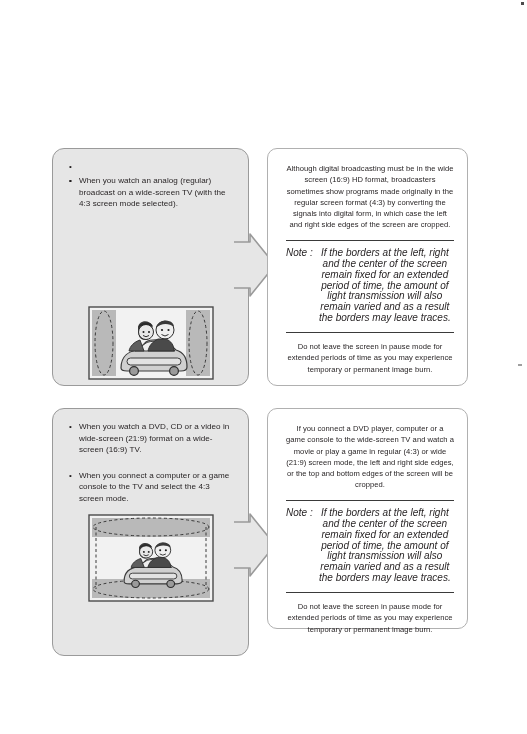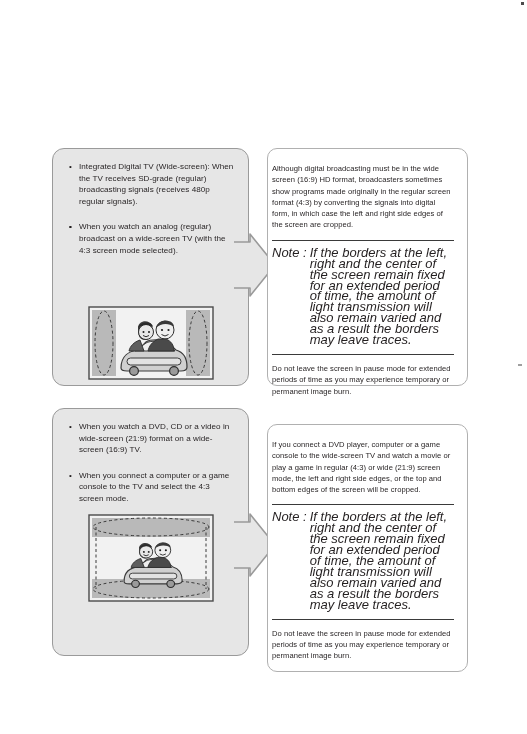--- a/index.html
+++ b/index.html
@@ -86,42 +86,43 @@
 
   
   .panel-right {
     position: absolute;
     left: 267px;
     width: 201px;
     background: #ffffff;
     border: 1px solid #b0b0b0;
     border-radius: 10px;
     box-sizing: border-box;
-    padding: 14px 13px 10px 4px;
+    padding: 14px 13px 10px 18px;
+    text-align: center;
   }
   .group.g1 .panel-right { top: 0; height: 238px; }
-  .group.g2 .panel-right { top: 16px; height: 248px; }
+  .group.g2 .panel-right { top: 0; height: 221px; }
 
   .para {
     font-size: 7.6px;
     line-height: 11.3px;
     color: #231f20;
     margin: 0;
     letter-spacing: .04px;
   }
   .rule {
     border: 0;
     border-top: 1.1px solid #3a3a3a;
     margin: 9px 0 7px 0;
   }
   .rule.tight { margin: 8px 0 8px 0; }
 
   .note {
     display: flex;
-    font-size: 13px;
+    font-size: 10px;
     line-height: 10.9px;
     font-style: italic;
     color: #231f20;
   }
   .note-label {
     flex: 0 0 auto;
     white-space: nowrap;
     padding-right: 3px;
   }
   .note-body { flex: 1 1 auto; }
@@ -144,21 +145,20 @@
 
   <span class="speck tr"></span>
   <span class="speck mr"></span>
 
   <div class="group g1">
 
     <div class="panel-left">
       <div class="bullets">
         <div class="bullet">
           <span class="dot">•</span>
-          <span>Integrated Digital TV (Wide-screen): When the TV receives SD-grade (regular) broadcasting signals (receives 480p regular signals).</span>
         </div>
         <div class="bullet">
           <span class="dot">•</span>
         </div>
         <div class="bullet">
           <span class="dot">•</span>
           <span>When you watch an analog (regular) broadcast on a wide-screen TV (with the 4:3 screen mode selected).</span>
         </div>
       </div>
 

